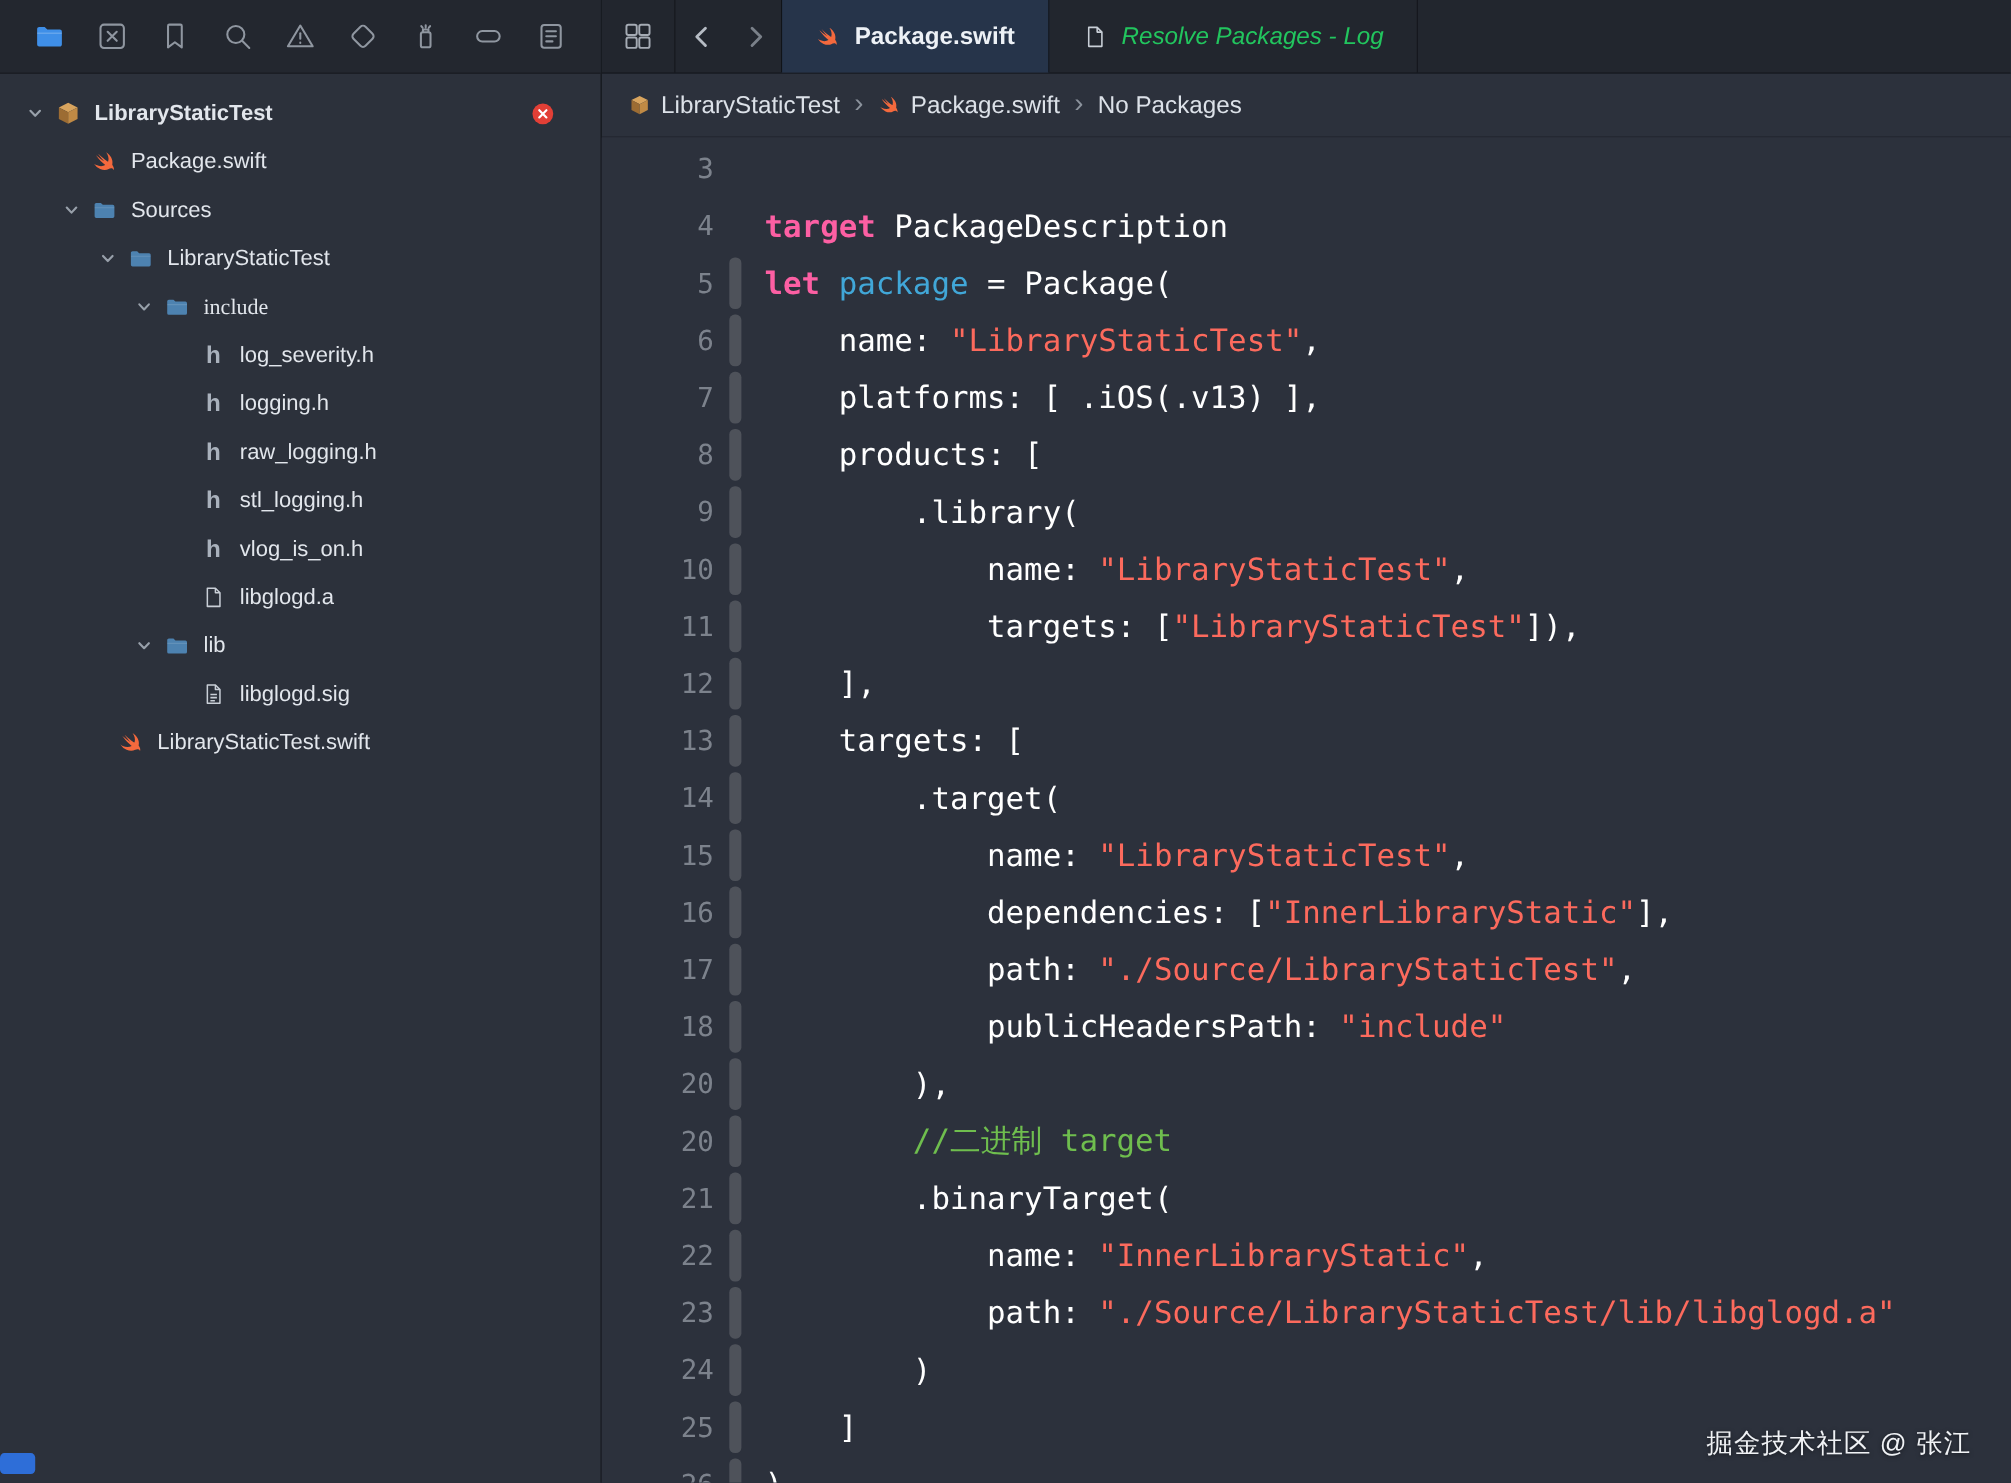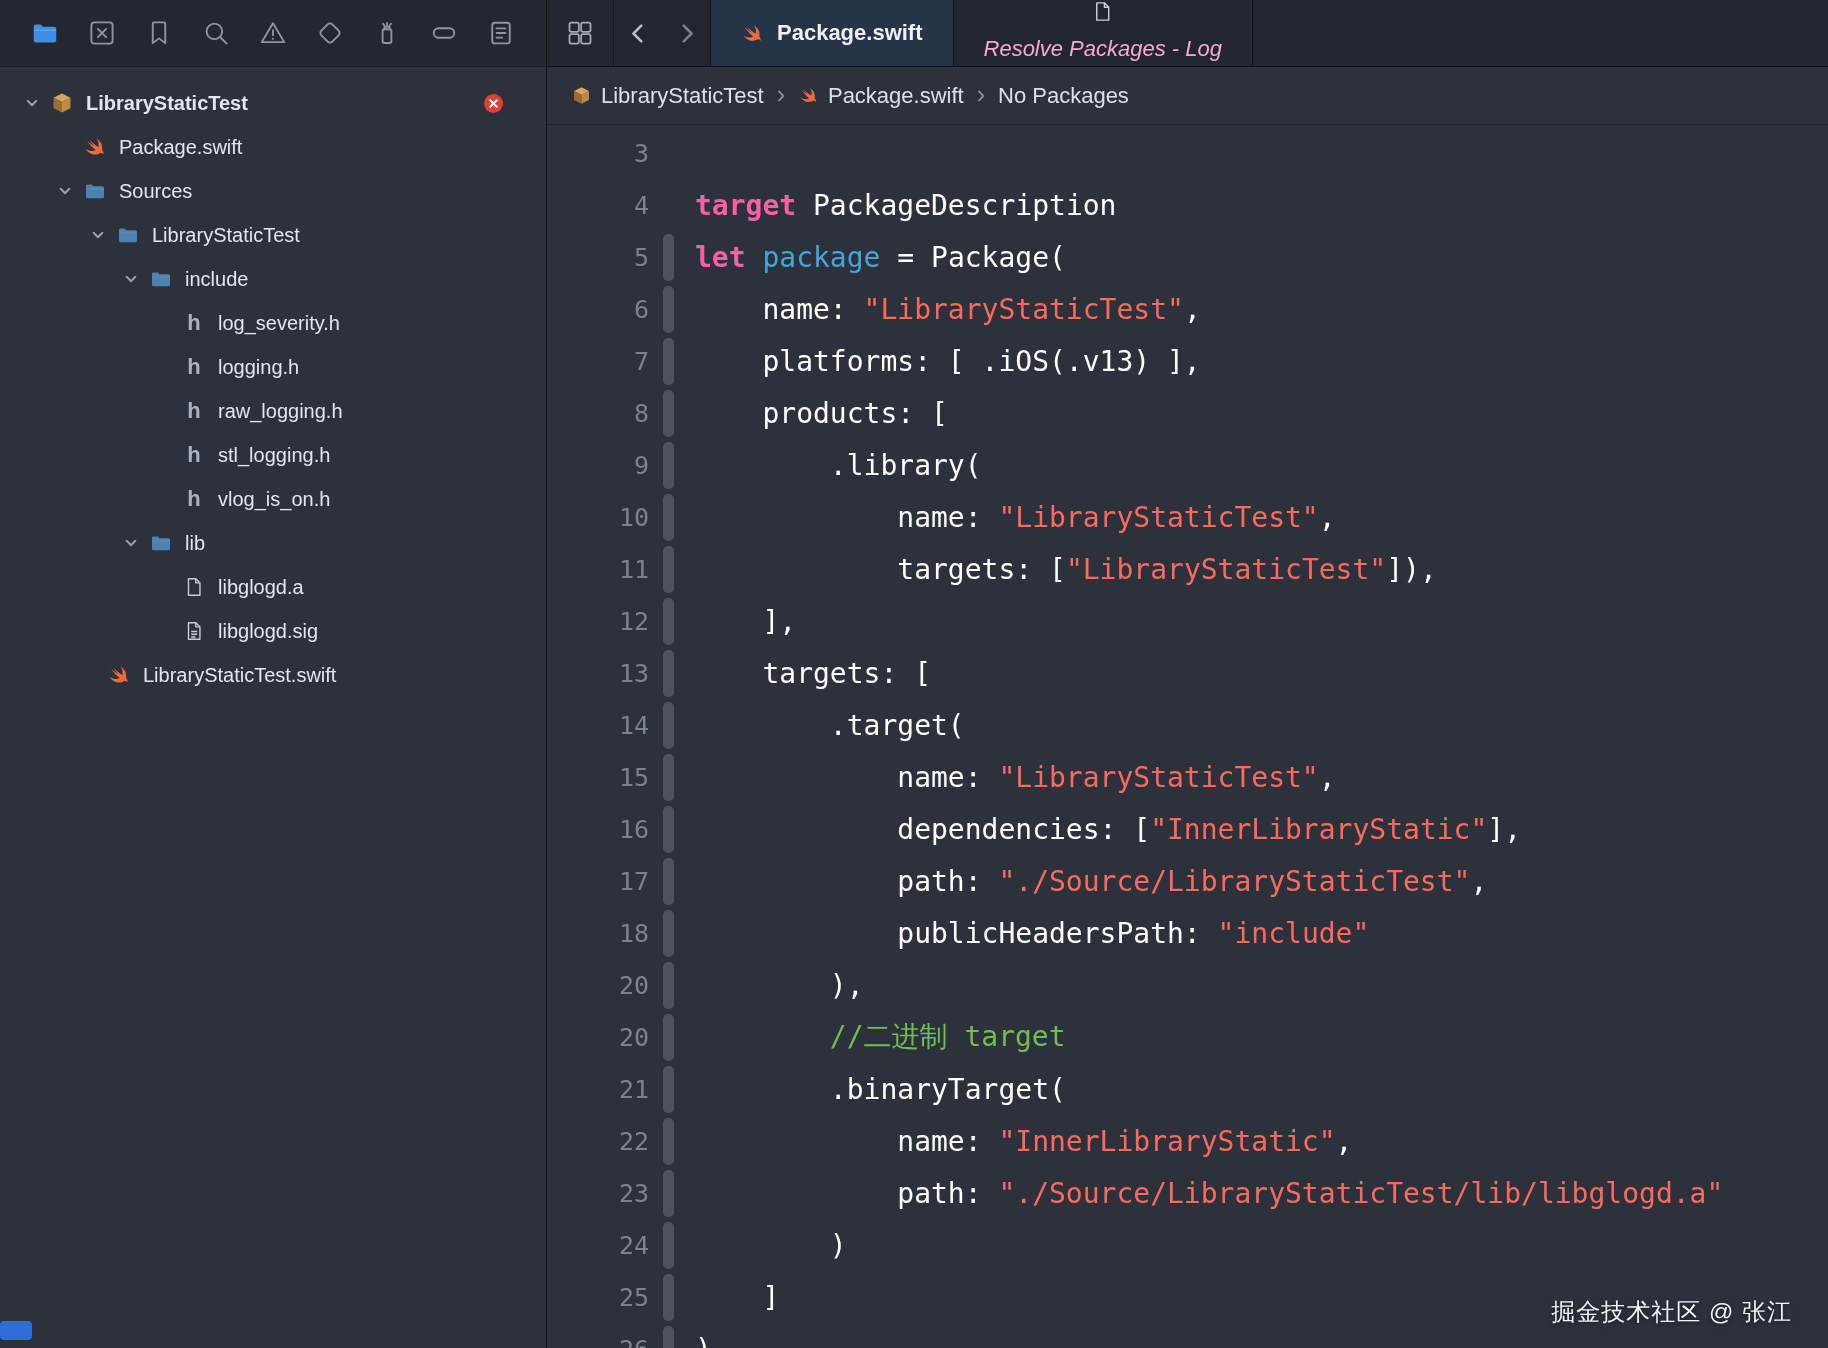--- a/index.html
+++ b/index.html
@@ -28,21 +28,21 @@
 
   
   .main{flex:1;display:flex;flex-direction:column;min-width:0;}
   .tabbar{height:66px;flex:none;background:#22262e;border-bottom:1px solid #101318;display:flex;align-items:stretch;}
   .tab-tool{width:66px;flex:none;border-right:1px solid #14171d;display:flex;align-items:center;justify-content:center;}
   .tab-nav{width:48px;flex:none;display:flex;align-items:center;justify-content:center;}
   #tabs{display:flex;align-items:stretch;}
   .tab{display:flex;align-items:center;gap:13px;padding:0 30px;font-size:22px;white-space:nowrap;}
   .tab svg{width:23px;height:23px;display:block;}
   .tab.active{background:#26344a;border-left:1px solid #101318;border-right:1px solid #101318;color:#edf1f6;font-weight:600;}
-  .tab.inactive{color:#f9a8d4;font-style:italic;border-right:1px solid #14171d;flex-direction:column;}
+  .tab.inactive{color:#22c55e;font-style:italic;border-right:1px solid #14171d;}
 
   
   .breadcrumb{height:57px;flex:none;background:#2c313c;border-bottom:1px solid #20242e;display:flex;align-items:center;padding:0 24px;font-size:22px;color:#dce1e8;}
   .crumb{display:flex;align-items:center;gap:9px;}
   .crumb svg{width:21px;height:21px;display:block;}
   .sep{color:#8b929c;margin:0 13px;font-size:25px;line-height:1;transform:translateY(-1px);}
 
   
   .editor{flex:1;position:relative;background:#2c313c;overflow:hidden;padding-top:2px;}
   .code-line{display:flex;align-items:center;height:52px;}
@@ -169,92 +169,92 @@
             </svg>
           </span>
           <span class="ticon">
             <svg viewBox="0 0 24 24" width="24" height="24">
               <path d="M3 7c0-.8.7-1.5 1.5-1.5h4.2l1.8 1.7h9A1.5 1.5 0 0 1 21 8.7v9a1.5 1.5 0 0 1-1.5 1.5h-15A1.5 1.5 0 0 1 3 17.7z" fill="#4d82b0"></path>
               <path d="M3 9.4h18v1H3z" fill="#ffffff" opacity=".12"></path>
             </svg>
           </span>
           <span class="tlabel">LibraryStaticTest</span>
         </div>
+        <div class="row" style="padding-left: 117px; font-family: Liberation Serif, serif;">
+          <span class="chev">
+            <svg viewBox="0 0 14 14" width="16" height="16" fill="none" stroke="#98a0aa" stroke-width="1.7" stroke-linecap="round" stroke-linejoin="round">
+              <path d="M3.2 5l3.8 4 3.8-4"></path>
+            </svg>
+          </span>
+          <span class="ticon">
+            <svg viewBox="0 0 24 24" width="24" height="24">
+              <path d="M3 7c0-.8.7-1.5 1.5-1.5h4.2l1.8 1.7h9A1.5 1.5 0 0 1 21 8.7v9a1.5 1.5 0 0 1-1.5 1.5h-15A1.5 1.5 0 0 1 3 17.7z" fill="#4d82b0"></path>
+              <path d="M3 9.4h18v1H3z" fill="#ffffff" opacity=".12"></path>
+            </svg>
+          </span>
+          <span class="tlabel">include</span>
+        </div>
+        <div class="row" style="padding-left: 150px;">
+          <span class="chev"></span>
+          <span class="ticon">
+            <span class="h-glyph">h</span>
+          </span>
+          <span class="tlabel">log_severity.h</span>
+        </div>
+        <div class="row" style="padding-left: 150px;">
+          <span class="chev"></span>
+          <span class="ticon">
+            <span class="h-glyph">h</span>
+          </span>
+          <span class="tlabel">logging.h</span>
+        </div>
+        <div class="row" style="padding-left: 150px;">
+          <span class="chev"></span>
+          <span class="ticon">
+            <span class="h-glyph">h</span>
+          </span>
+          <span class="tlabel">raw_logging.h</span>
+        </div>
+        <div class="row" style="padding-left: 150px;">
+          <span class="chev"></span>
+          <span class="ticon">
+            <span class="h-glyph">h</span>
+          </span>
+          <span class="tlabel">stl_logging.h</span>
+        </div>
+        <div class="row" style="padding-left: 150px;">
+          <span class="chev"></span>
+          <span class="ticon">
+            <span class="h-glyph">h</span>
+          </span>
+          <span class="tlabel">vlog_is_on.h</span>
+        </div>
+        <div class="row" style="padding-left: 150px;">
+          <span class="chev"></span>
+          <span class="ticon">
+            <svg viewBox="0 0 24 24" width="22" height="22" fill="none" stroke="#c9cfd7" stroke-width="1.5" stroke-linejoin="round">
+              <path d="M6 3h8l4.5 4.5V21H6z"></path>
+              <path d="M14 3v4.5h4.5"></path>
+            </svg>
+          </span>
+          <span class="tlabel">libglogd.a</span>
+        </div>
         <div class="row" style="padding-left: 117px;">
           <span class="chev">
             <svg viewBox="0 0 14 14" width="16" height="16" fill="none" stroke="#98a0aa" stroke-width="1.7" stroke-linecap="round" stroke-linejoin="round">
               <path d="M3.2 5l3.8 4 3.8-4"></path>
             </svg>
           </span>
           <span class="ticon">
             <svg viewBox="0 0 24 24" width="24" height="24">
               <path d="M3 7c0-.8.7-1.5 1.5-1.5h4.2l1.8 1.7h9A1.5 1.5 0 0 1 21 8.7v9a1.5 1.5 0 0 1-1.5 1.5h-15A1.5 1.5 0 0 1 3 17.7z" fill="#4d82b0"></path>
               <path d="M3 9.4h18v1H3z" fill="#ffffff" opacity=".12"></path>
             </svg>
           </span>
-          <span class="tlabel">include</span>
-        </div>
-        <div class="row" style="padding-left: 150px;">
-          <span class="chev"></span>
-          <span class="ticon">
-            <span class="h-glyph">h</span>
-          </span>
-          <span class="tlabel">log_severity.h</span>
-        </div>
-        <div class="row" style="padding-left: 150px;">
-          <span class="chev"></span>
-          <span class="ticon">
-            <span class="h-glyph">h</span>
-          </span>
-          <span class="tlabel">logging.h</span>
-        </div>
-        <div class="row" style="padding-left: 150px;">
-          <span class="chev"></span>
-          <span class="ticon">
-            <span class="h-glyph">h</span>
-          </span>
-          <span class="tlabel">raw_logging.h</span>
-        </div>
-        <div class="row" style="padding-left: 150px;">
-          <span class="chev"></span>
-          <span class="ticon">
-            <span class="h-glyph">h</span>
-          </span>
-          <span class="tlabel">stl_logging.h</span>
-        </div>
-        <div class="row" style="padding-left: 150px;">
-          <span class="chev"></span>
-          <span class="ticon">
-            <span class="h-glyph">h</span>
-          </span>
-          <span class="tlabel">vlog_is_on.h</span>
-        </div>
-        <div class="row" style="padding-left: 117px;">
-          <span class="chev">
-            <svg viewBox="0 0 14 14" width="16" height="16" fill="none" stroke="#98a0aa" stroke-width="1.7" stroke-linecap="round" stroke-linejoin="round">
-              <path d="M3.2 5l3.8 4 3.8-4"></path>
-            </svg>
-          </span>
-          <span class="ticon">
-            <svg viewBox="0 0 24 24" width="24" height="24">
-              <path d="M3 7c0-.8.7-1.5 1.5-1.5h4.2l1.8 1.7h9A1.5 1.5 0 0 1 21 8.7v9a1.5 1.5 0 0 1-1.5 1.5h-15A1.5 1.5 0 0 1 3 17.7z" fill="#4d82b0"></path>
-              <path d="M3 9.4h18v1H3z" fill="#ffffff" opacity=".12"></path>
-            </svg>
-          </span>
           <span class="tlabel">lib</span>
-        </div>
-        <div class="row" style="padding-left: 150px;">
-          <span class="chev"></span>
-          <span class="ticon">
-            <svg viewBox="0 0 24 24" width="22" height="22" fill="none" stroke="#c9cfd7" stroke-width="1.5" stroke-linejoin="round">
-              <path d="M6 3h8l4.5 4.5V21H6z"></path>
-              <path d="M14 3v4.5h4.5"></path>
-            </svg>
-          </span>
-          <span class="tlabel">libglogd.a</span>
         </div>
         <div class="row" style="padding-left: 150px;">
           <span class="chev"></span>
           <span class="ticon">
             <svg viewBox="0 0 24 24" width="22" height="22" fill="none" stroke="#c9cfd7" stroke-width="1.5" stroke-linejoin="round">
               <path d="M6 3h8l4.5 4.5V21H6z"></path>
               <path d="M14 3v4.5h4.5"></path>
               <path d="M9 12.5h6.5M9 15.5h6.5M9 18.5h4.5"></path>
             </svg>
           </span>

